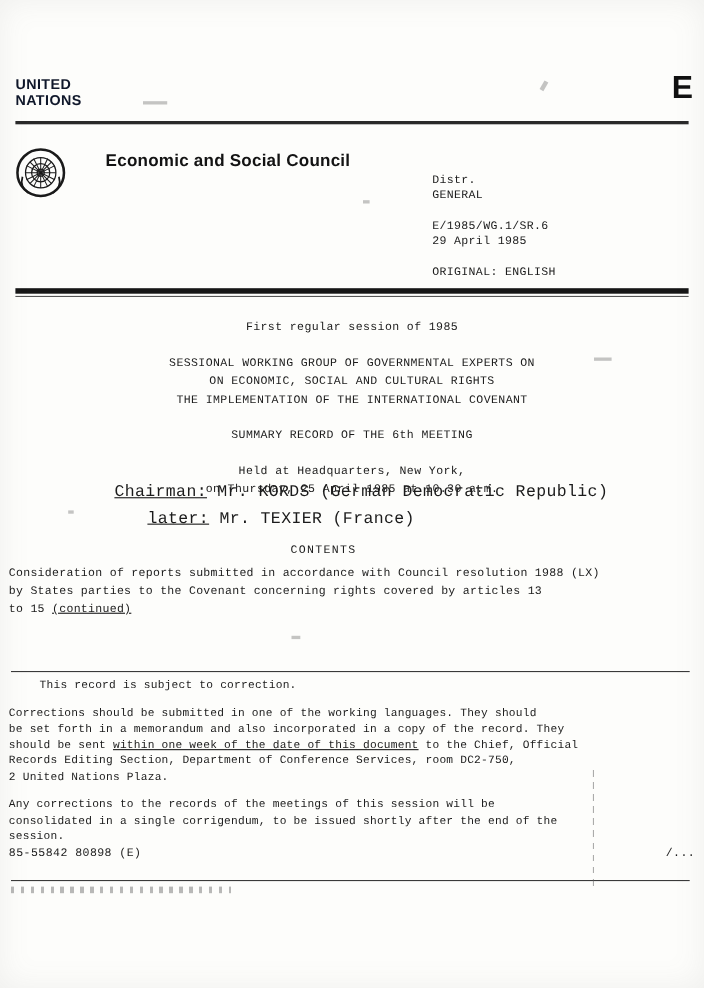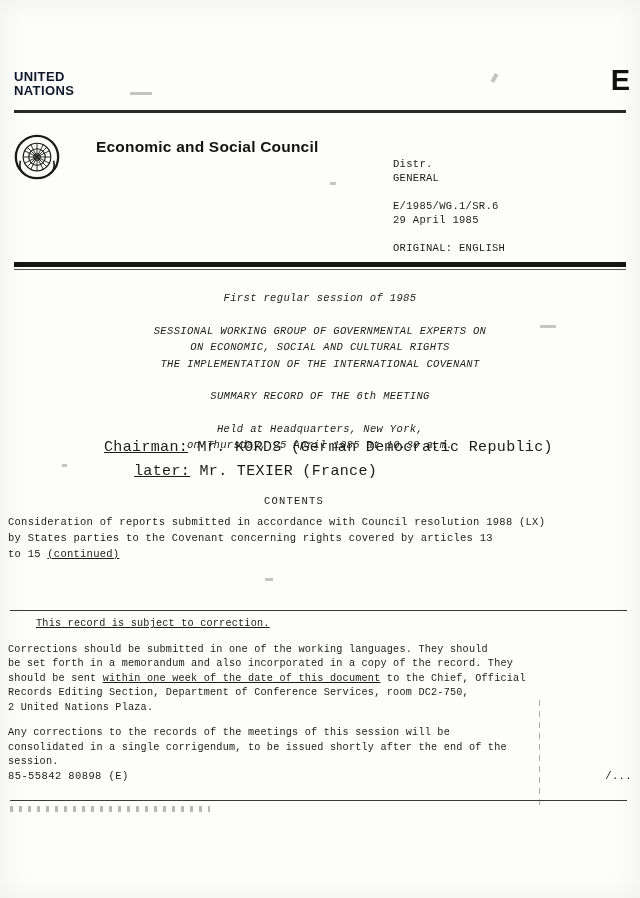--- a/index.html
+++ b/index.html
@@ -122,21 +122,20 @@
 
   .center-block {
     position: absolute;
     left: 0;
     top: 290px;
     width: 640px;
     text-align: center;
     font-size: 10.5px;
     line-height: 16.5px;
     letter-spacing: 0.35px;
-    font-style: italic;
   }
   .center-block .spacer-md { height: 16px; }
 
   .chair-block {
     position: absolute;
     left: 104px;
     top: 436px;
     font-size: 15px;
     line-height: 24px;
     letter-spacing: 0.35px;
@@ -167,21 +166,21 @@
   .footnote {
     position: absolute;
     left: 8px;
     top: 617px;
     width: 624px;
     font-size: 10.2px;
     line-height: 14.5px;
     letter-spacing: 0.2px;
   }
   .footnote p { margin: 0 0 11px 0; }
-  .footnote .ind { text-indent: 28px; text-decoration: underline; }
+  .footnote .ind { text-indent: 28px; }
 
   .footer-row {
     position: absolute;
     left: 8px;
     top: 770px;
     width: 624px;
     font-size: 10.5px;
     letter-spacing: 0.4px;
     display: flex;
     justify-content: space-between;

